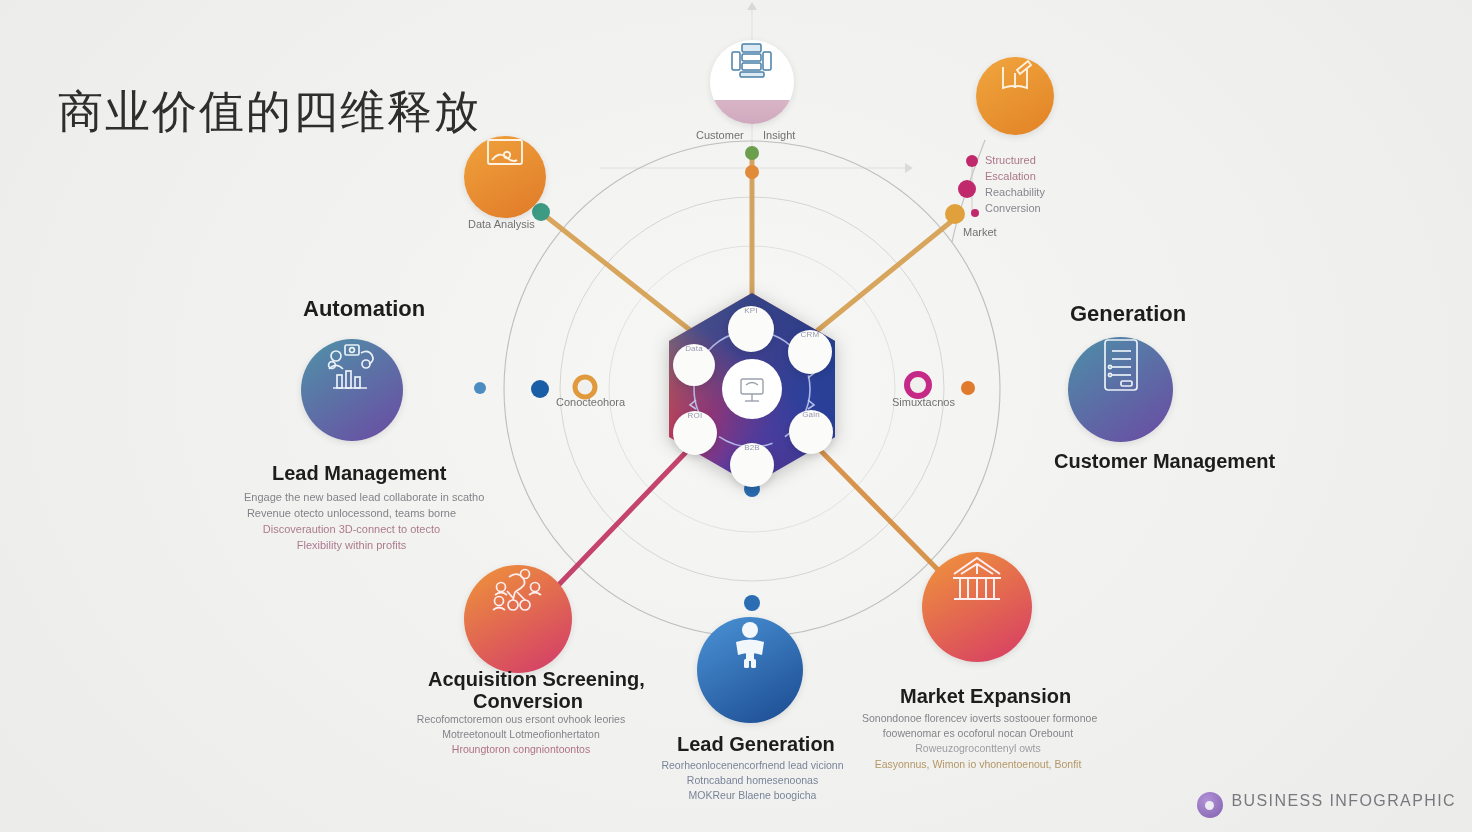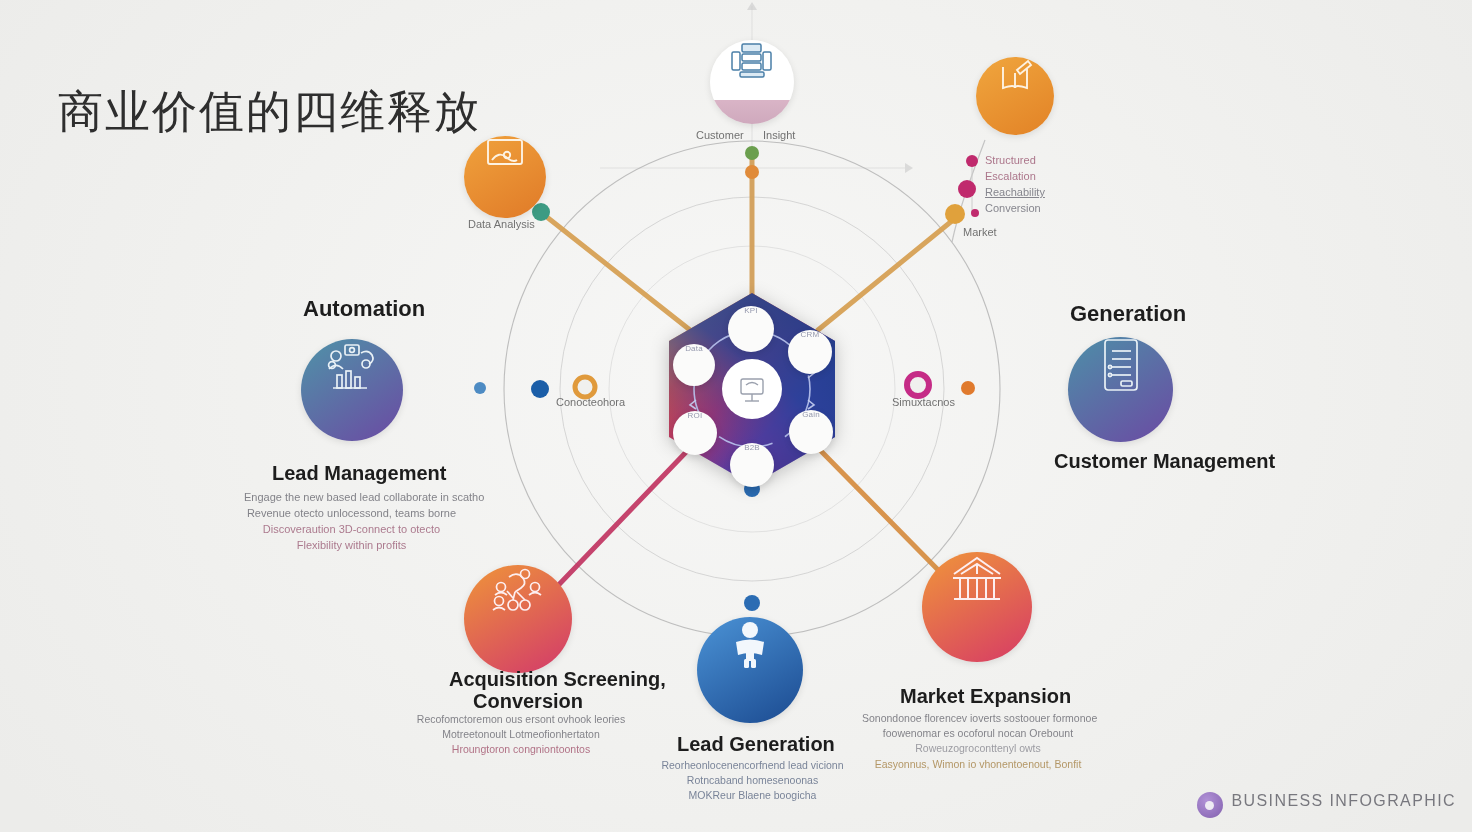--- a/index.html
+++ b/index.html
@@ -317,21 +317,21 @@
       <g stroke="#fdf2e2" stroke-width="1.9" fill="none">
         <path d="M 8,10 L 8,31 Q 20,27 20,31 Q 20,27 32,31 L 32,12"></path>
         <line x1="20" y1="16" x2="20" y2="31"></line>
         <path d="M 22,13 L 33,4 L 36,8 L 25,17 Z"></path>
       </g>
     </svg>
   </div>
   <div class="body-lines" style="left:985px; top:153px; font-size:11px;">
     <div style="color:#9c5a74;">Structured</div>
     <div style="color:#9c5a74;">Escalation</div>
-    <div style="color:#6e6e78;text-decoration:underline;">Reachability</div>
+    <div style="color:#6e6e78;">Reachability</div>
     <div style="color:#6e6e78;">Conversion</div>
   </div>
   <div class="tiny-lbl" style="left:963px; top:226px;">Market</div>
 
   <div class="lbl-head" style="left:303px; top:296px; font-size:22px;">Automation</div>
   <div class="node" style="left:301px; top:339px; width:102px; height:102px;
               background: linear-gradient(145deg,#4f93a8 0%, #6b4aa3 100%);">
     <svg width="58" height="54" viewBox="0 0 58 54">
       <g stroke="#e9f1f6" stroke-width="1.7" fill="none">
         <circle cx="13" cy="17" r="5"></circle>
@@ -387,21 +387,21 @@
         <circle cx="12" cy="36" r="4.5"></circle>
         <path d="M 6,45 q 6,-5 12,0"></path>
         <circle cx="26" cy="40" r="5"></circle>
         <circle cx="38" cy="40" r="5"></circle>
         <line x1="28" y1="27" x2="26" y2="35"></line>
         <line x1="30" y1="27" x2="38" y2="35"></line>
         <line x1="20" y1="26" x2="26" y2="33"></line>
       </g>
     </svg>
   </div>
-  <div class="lbl-sub" style="left:449px; top:668px; font-size:20px;">Acquisition Screening,</div>
+  <div class="lbl-sub" style="left:428px; top:668px; font-size:20px;">Acquisition Screening,</div>
   <div class="lbl-sub" style="left:473px; top:690px; font-size:20px;">Conversion</div>
   <div class="body-lines" style="left:410px; top:712px; width:222px; text-align:center; font-size:10.5px;">
     <div style="color:#6b6b73;">Recofomctoremon ous ersont ovhook leories</div>
     <div style="color:#6b6b73;">Motreetonoult Lotmeofionhertaton</div>
     <div style="color:#a3566f;">Hroungtoron congniontoontos</div>
   </div>
 
   <div class="node" style="left:697px; top:617px; width:106px; height:106px;
               background: linear-gradient(150deg,#4b93d6 0%, #1b4a90 100%);">
     <svg width="54" height="54" viewBox="0 0 54 54">

